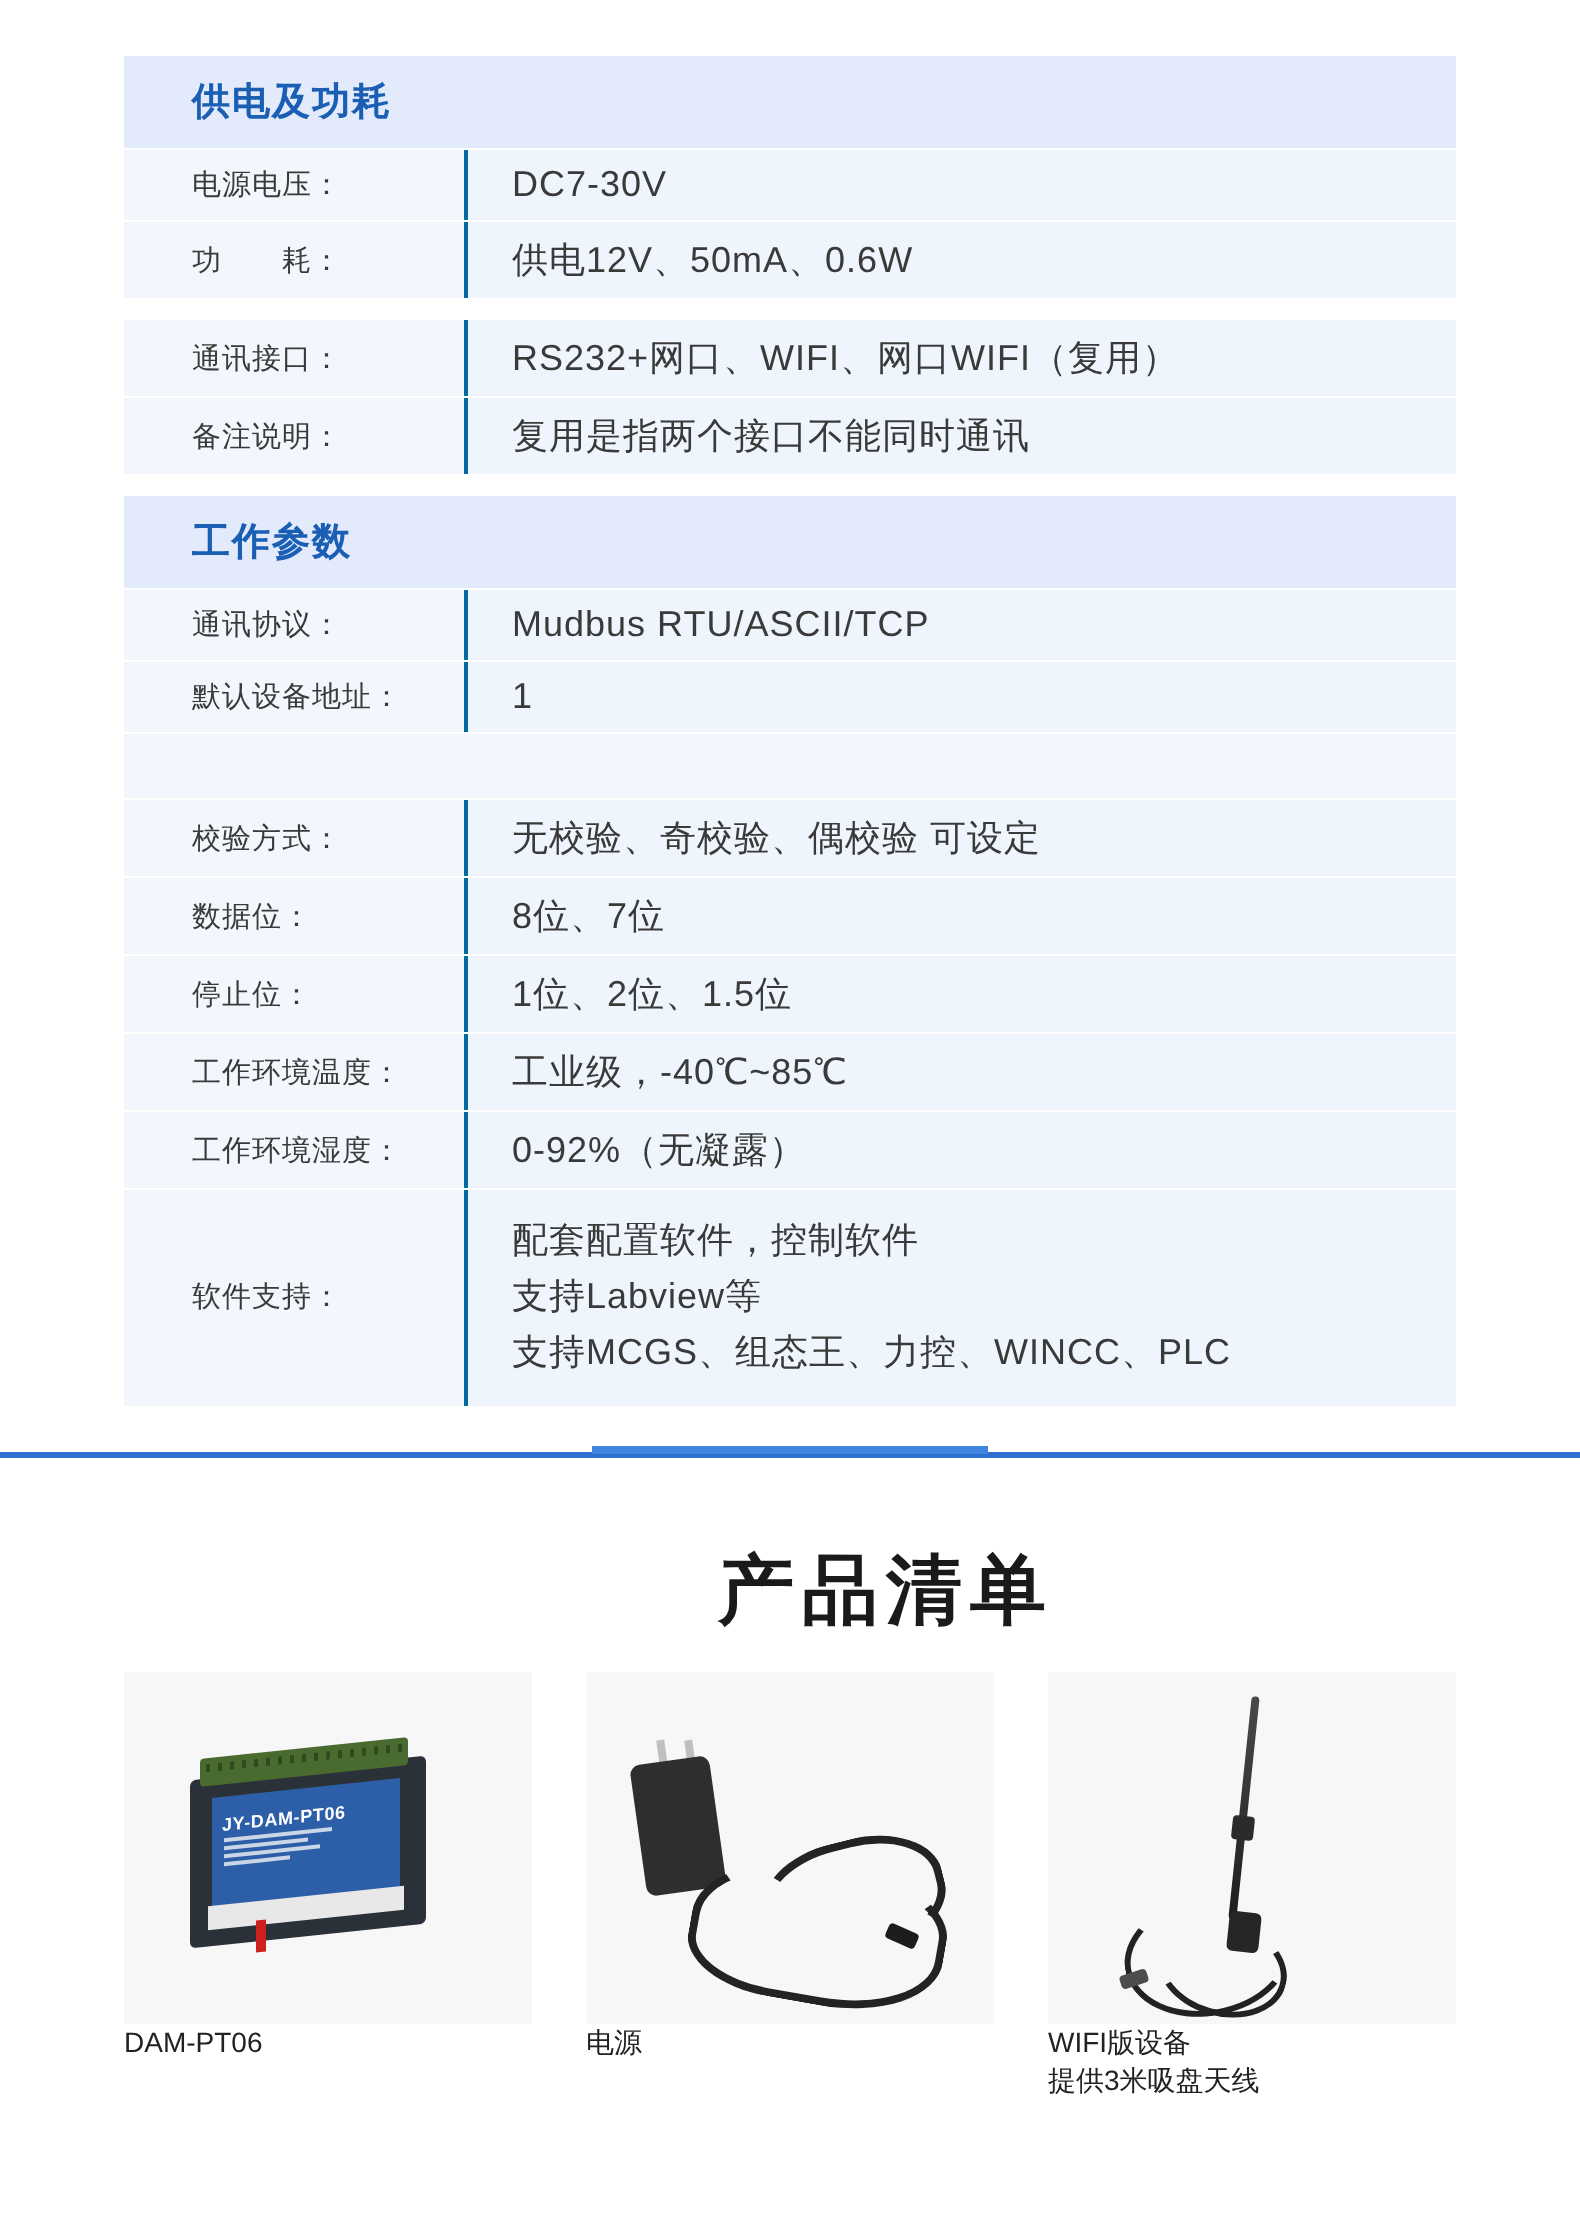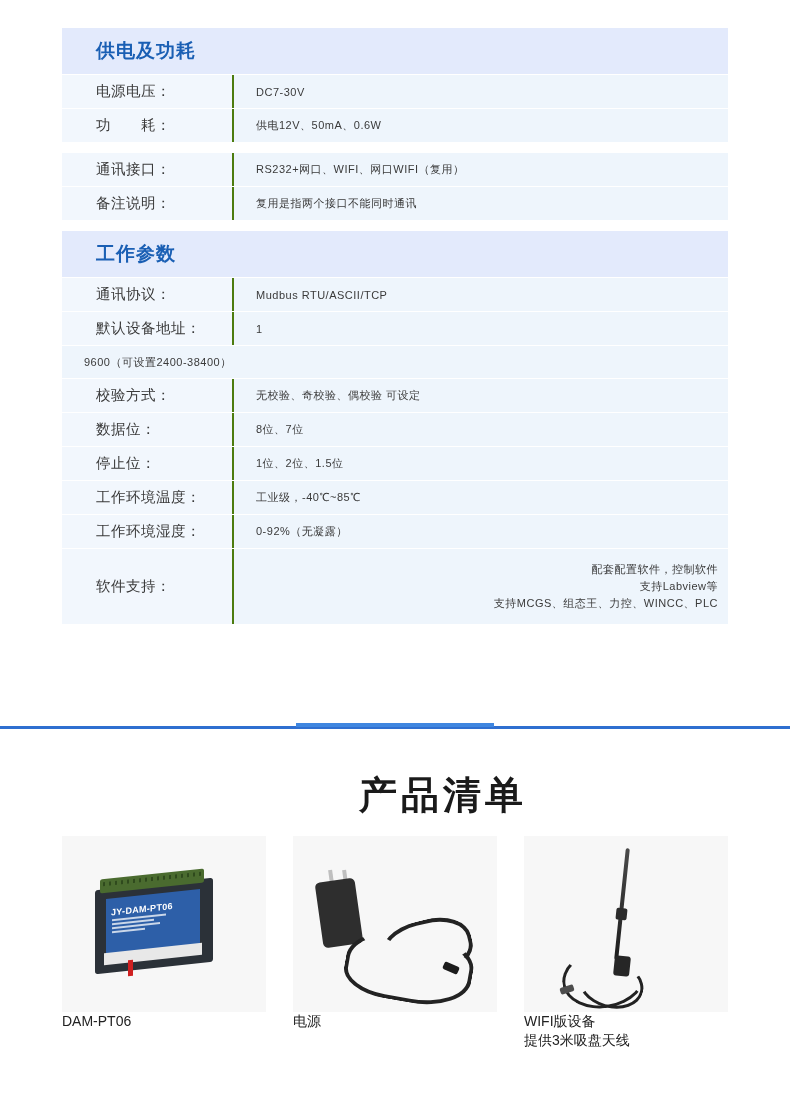--- a/index.html
+++ b/index.html
@@ -49,47 +49,47 @@
   }
   .row .cell-label {
     width: 172px;
     box-sizing: border-box;
     padding: 7px 0 7px 34px;
     font-size: 14.5px;
     color: #3a3a3a;
     display: flex;
     align-items: center;
     background: #f2f7fd;
-    border-right: 2px solid #4d7c0f;
+    border-right: 2px solid #0369a1;
     letter-spacing: 0.5px;
   }
   .row .cell-value {
     flex: 1;
     box-sizing: border-box;
     padding: 7px 10px 7px 22px;
-    font-size: 11px;
+    font-size: 18px;
     color: #3a3a3a;
     display: flex;
     align-items: center;
     background: #eef5fc;
     letter-spacing: 0.5px;
   }
   .row.tall .cell-value {
     display: block;
     padding-top: 12px;
     padding-bottom: 12px;
     line-height: 1.55;
   }
   .row.tall .cell-label {
     align-items: center;
   }
   .spaced {
     letter-spacing: 3px;
   }
-  .value-line { display: block; text-align: right; }
+  .value-line { display: block; }
 
   
   .group-a .cell-label { background: #f2f7fd; }
   .group-a .cell-value { background: #eef5fc; }
 
   
   .divider {
     position: absolute;
     left: 0;
     top: 726px;
@@ -385,21 +385,20 @@
 
       <div class="row">
         <div class="cell-label">通讯协议：</div>
         <div class="cell-value">Mudbus RTU/ASCII/TCP</div>
       </div>
       <div class="row">
         <div class="cell-label">默认设备地址：</div>
         <div class="cell-value">1</div>
       </div>
       <div class="row">
-        <div class="cell-value">9600（可设置2400-38400）</div>
       </div>
       <div class="row">
         <div class="cell-label spaced">校验方式：</div>
         <div class="cell-value">无校验、奇校验、偶校验 可设定</div>
       </div>
       <div class="row">
         <div class="cell-label spaced">数据位：</div>
         <div class="cell-value">8位、7位</div>
       </div>
       <div class="row">

